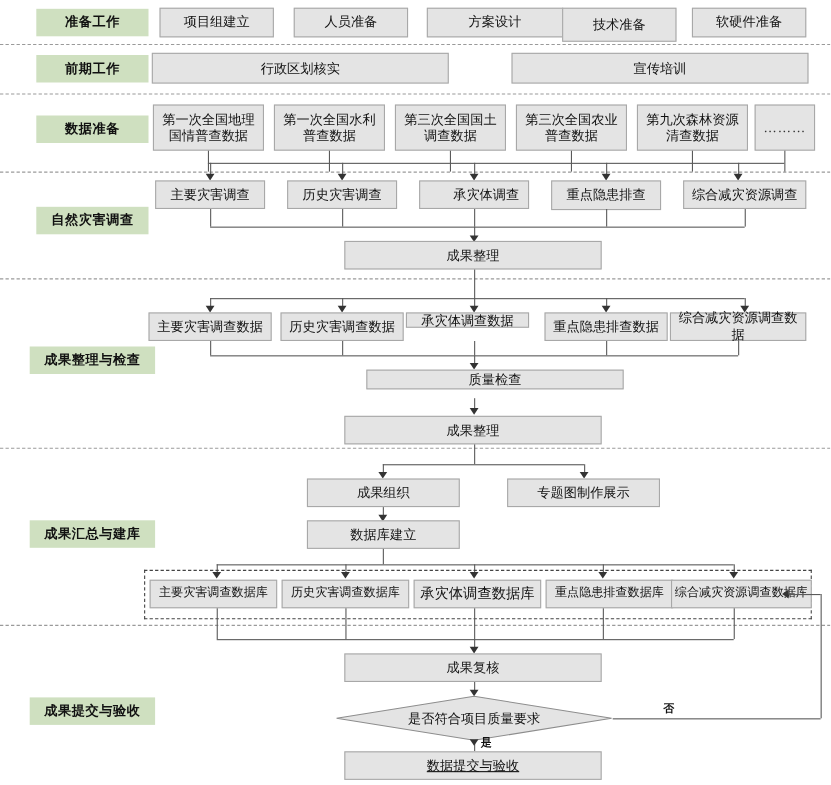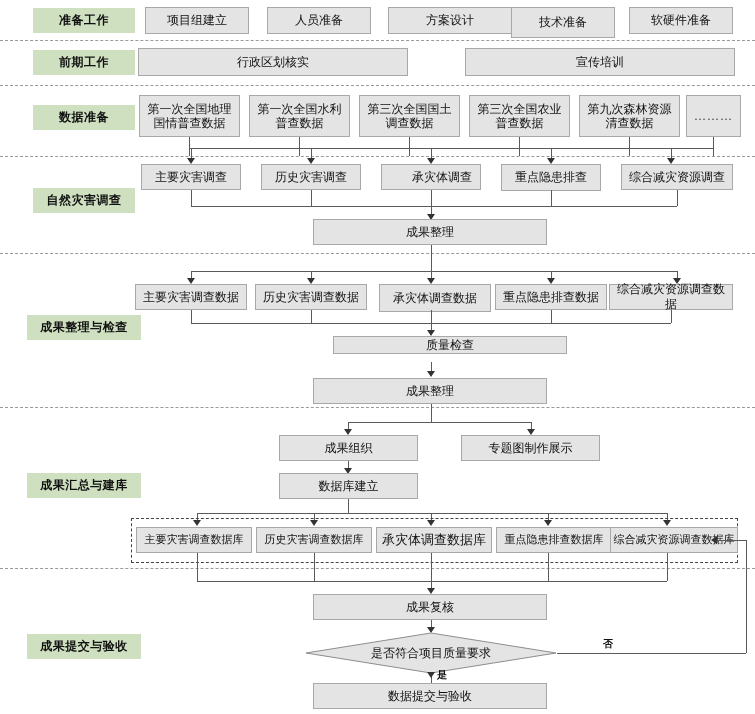--- a/index.html
+++ b/index.html
@@ -190,21 +190,21 @@
   <div class="arrow-d" style="left:307px;top:278px;"></div>
   <div class="ln-v" style="left:431px;top:271px;height:9px;"></div>
   <div class="arrow-d" style="left:427px;top:278px;"></div>
   <div class="ln-v" style="left:551px;top:271px;height:9px;"></div>
   <div class="arrow-d" style="left:547px;top:278px;"></div>
   <div class="ln-v" style="left:677px;top:271px;height:9px;"></div>
   <div class="arrow-d" style="left:673px;top:278px;"></div>
 
   <div class="node" style="left:135px;top:284px;width:112px;height:26px;">主要灾害调查数据</div>
   <div class="node" style="left:255px;top:284px;width:112px;height:26px;">历史灾害调查数据</div>
-  <div class="node" style="left:379px;top:284px;width:112px;height:28px;">承灾体调查数据</div>
+  <div class="node" style="left:369px;top:284px;width:112px;height:14px;">承灾体调查数据</div>
   <div class="node" style="left:495px;top:284px;width:112px;height:26px;">重点隐患排查数据</div>
   <div class="node" style="left:609px;top:284px;width:124px;height:26px;">综合减灾资源调查数据</div>
 
   <div class="ln-v" style="left:191px;top:310px;height:13px;"></div>
   <div class="ln-v" style="left:311px;top:310px;height:13px;"></div>
   <div class="ln-v" style="left:431px;top:310px;height:13px;"></div>
   <div class="ln-v" style="left:551px;top:310px;height:13px;"></div>
   <div class="ln-v" style="left:671px;top:310px;height:13px;"></div>
   <div class="ln-h" style="left:191px;top:323px;width:480px;"></div>
   <div class="ln-v" style="left:431px;top:323px;height:8px;"></div>
@@ -278,15 +278,15 @@
   <div class="ln-h" style="left:557px;top:653px;width:189px;"></div>
   <div class="ln-v" style="left:746px;top:540px;height:113px;"></div>
   <div class="ln-h" style="left:717px;top:540px;width:29px;"></div>
   <div class="arrow-l" style="left:711px;top:536px;"></div>
   <div class="edge-label" style="left:603px;top:637px;">否</div>
 
   <div class="ln-v" style="left:431px;top:674px;height:9px;"></div>
   <div class="arrow-d" style="left:427px;top:672px;"></div>
   <div class="edge-label" style="left:437px;top:668px;">是</div>
 
-  <div class="node" style="left:313px;top:683px;width:234px;height:26px;">数据提交与验收</div>
+  <div class="node" style="left:313px;top:683px;width:234px;height:26px;text-decoration:underline;">数据提交与验收</div>
 
 </div>
 
 </body></html>

